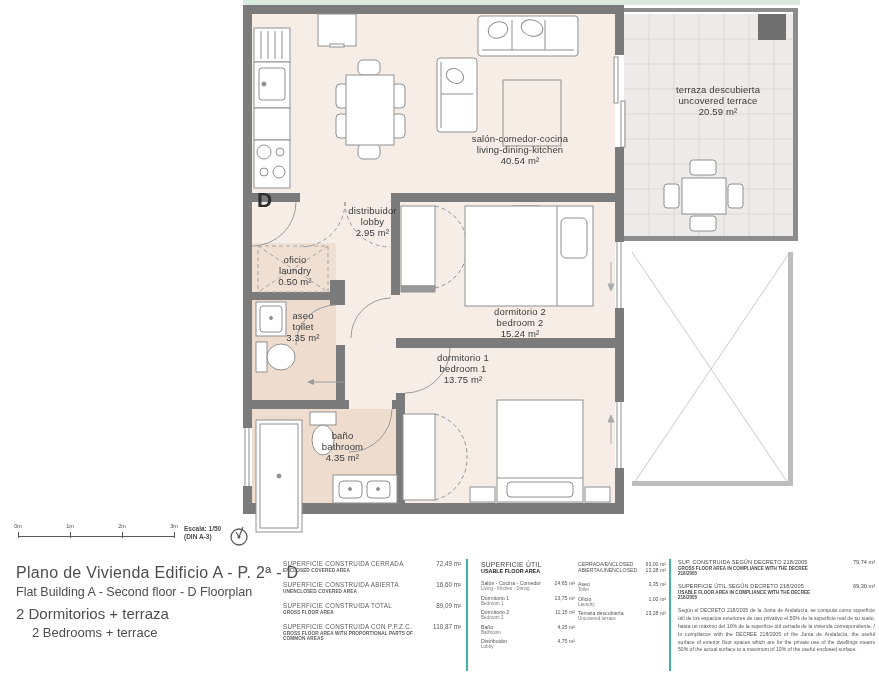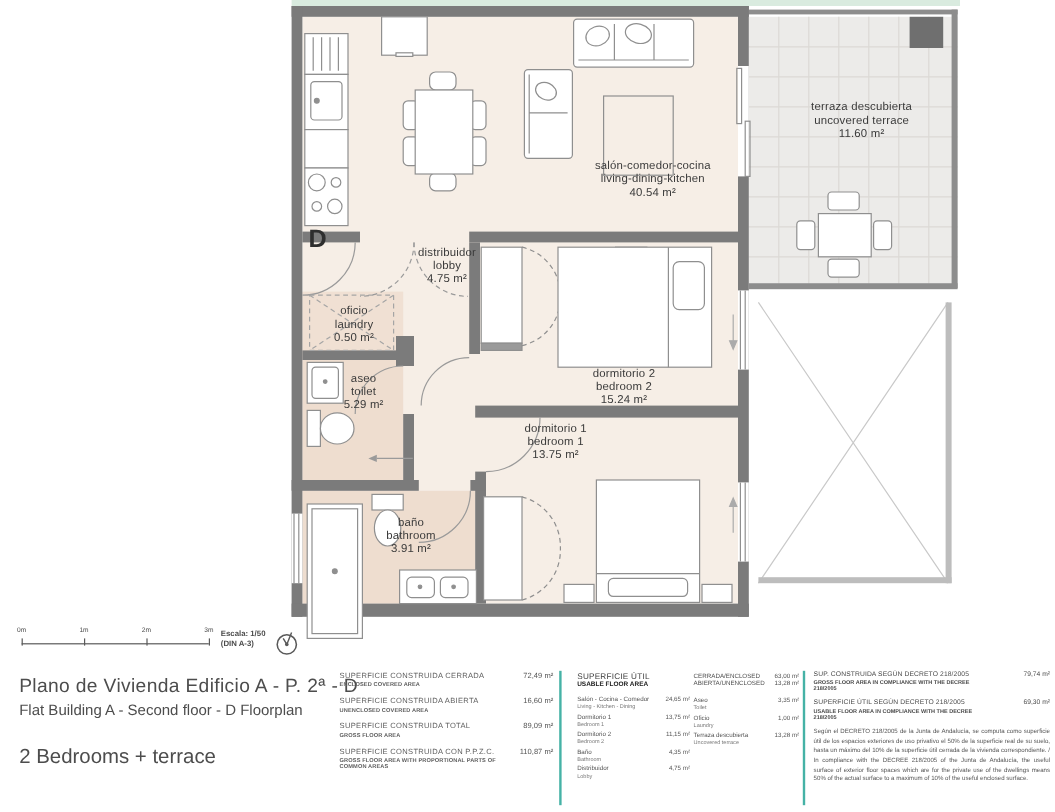--- a/index.html
+++ b/index.html
@@ -13,23 +13,23 @@
   
   .scalebar{position:absolute;left:18px;top:523px;width:250px;height:30px;color:#4a4a4a;}
   .sb-line{position:absolute;left:0;top:13px;width:156px;height:1px;background:#5a5a5a;}
   .sb-tick{position:absolute;top:9px;width:1px;height:6px;background:#5a5a5a;}
   .sb-lab{position:absolute;top:0;width:20px;text-align:center;font-size:5.5px;}
   .sb-scale{position:absolute;left:166px;top:2px;font-size:6.5px;font-weight:bold;line-height:1.25;}
   .sb-north{position:absolute;left:210px;top:0;}
   
   .titleblock{position:absolute;left:16px;top:564px;color:#4d4d4d;}
   .tb1{font-size:16px;letter-spacing:.3px;margin-bottom:3px;}
-  .tb2{font-size:12.5px;margin-bottom:22px;}
+  .tb2{font-size:12.5px;margin-bottom:6px;}
   .tb3{font-size:15px;margin-bottom:3px;}
-  .tb4{font-size:17px;}
+  .tb4{font-size:13px;margin-left:16px;}
   
   .areas-table{position:absolute;left:283px;top:560px;width:178px;}
   .a-row{display:flex;justify-content:space-between;margin-bottom:8px;}
   .a-l{width:136px;}
   .a-es{font-size:6.3px;letter-spacing:.25px;color:#5d5d5d;}
   .a-en{font-size:4.7px;font-weight:bold;color:#5d5d5d;margin-top:1px;letter-spacing:.1px;}
   .a-v{font-size:6.3px;color:#555;white-space:nowrap;}
   
   .usable-left{position:absolute;left:481px;top:561px;width:94px;}
   .uh-es{font-size:6.8px;color:#3f3f3f;letter-spacing:.2px;}
@@ -263,59 +263,59 @@
     <g stroke="#ababab" fill="#ababab" stroke-width="1">
       <path d="M611,262V286" fill="none"></path>
         <polygon points="608,284 614,284 611,291"></polygon>
       <path d="M611,420V444" fill="none"></path>
         <polygon points="608,422 614,422 611,415"></polygon>
     </g>
   </svg>
 
   <div class="unit-letter">D</div>
 
-  <div class="room-label" style="left:464px;top:133px;width:160px;">
+  <div class="room-label" style="left:440px;top:133px;width:160px;">
     <span class="ln">salón-comedor-cocina</span>
     <span class="ln">living-dining-kitchen</span>
     <span class="ln">40.54 m²</span>
   </div>
   <div class="room-label" style="left:648px;top:84px;width:140px;">
     <span class="ln">terraza descubierta</span>
     <span class="ln">uncovered terrace</span>
-    <span class="ln">11.60 m²</span>
+    <span class="ln">20.59 m²</span>
   </div>
   <div class="room-label" style="left:330px;top:205px;width:85px;">
     <span class="ln">distribuidor</span>
     <span class="ln">lobby</span>
-    <span class="ln">4.75 m²</span>
+    <span class="ln">2.95 m²</span>
   </div>
   <div class="room-label" style="left:262px;top:254px;width:66px;">
     <span class="ln">oficio</span>
     <span class="ln">laundry</span>
     <span class="ln">0.50 m²</span>
   </div>
   <div class="room-label" style="left:268px;top:310px;width:70px;">
     <span class="ln">aseo</span>
     <span class="ln">toilet</span>
-    <span class="ln">5.29 m²</span>
+    <span class="ln">3.35 m²</span>
   </div>
   <div class="room-label" style="left:460px;top:306px;width:120px;">
     <span class="ln">dormitorio 2</span>
     <span class="ln">bedroom 2</span>
     <span class="ln">15.24 m²</span>
   </div>
   <div class="room-label" style="left:405px;top:352px;width:116px;">
     <span class="ln">dormitorio 1</span>
     <span class="ln">bedroom 1</span>
     <span class="ln">13.75 m²</span>
   </div>
   <div class="room-label" style="left:300px;top:430px;width:85px;">
     <span class="ln">baño</span>
     <span class="ln">bathroom</span>
-    <span class="ln">3.91 m²</span>
+    <span class="ln">4.35 m²</span>
   </div>
 
   <div class="scalebar">
     <div class="sb-line"></div>
     <div class="sb-tick" style="left:0;"></div>
     <div class="sb-tick" style="left:52px;"></div>
     <div class="sb-tick" style="left:104px;"></div>
     <div class="sb-tick" style="left:156px;"></div>
     <div class="sb-lab" style="left:-10px;">0m</div>
     <div class="sb-lab" style="left:42px;">1m</div>
@@ -330,20 +330,21 @@
         <circle cx="11" cy="14" r="8" fill="none" stroke="#5a5a5a" stroke-width="1.3"></circle>
         <path d="M11,14 L15,4 M11,14 L8,9" stroke="#5a5a5a" stroke-width="1.2" fill="none"></path>
         <circle cx="11" cy="14" r="1.5" fill="#5a5a5a"></circle>
       </svg>
     </div>
   </div>
 
   <div class="titleblock">
     <div class="tb1">Plano de Vivienda Edificio A - P. 2ª - D</div>
     <div class="tb2">Flat Building A - Second floor - D  Floorplan</div>
+    <div class="tb3">2 Dormitorios + terraza</div>
     <div class="tb4">2 Bedrooms + terrace</div>
   </div>
 
   <div class="areas-table">
     <div class="a-row">
       <div class="a-l">
           <div class="a-es">SUPERFICIE CONSTRUIDA CERRADA</div>
         <div class="a-en">ENCLOSED COVERED AREA</div>
         </div>
       <div class="a-v">72,49 m²</div>

